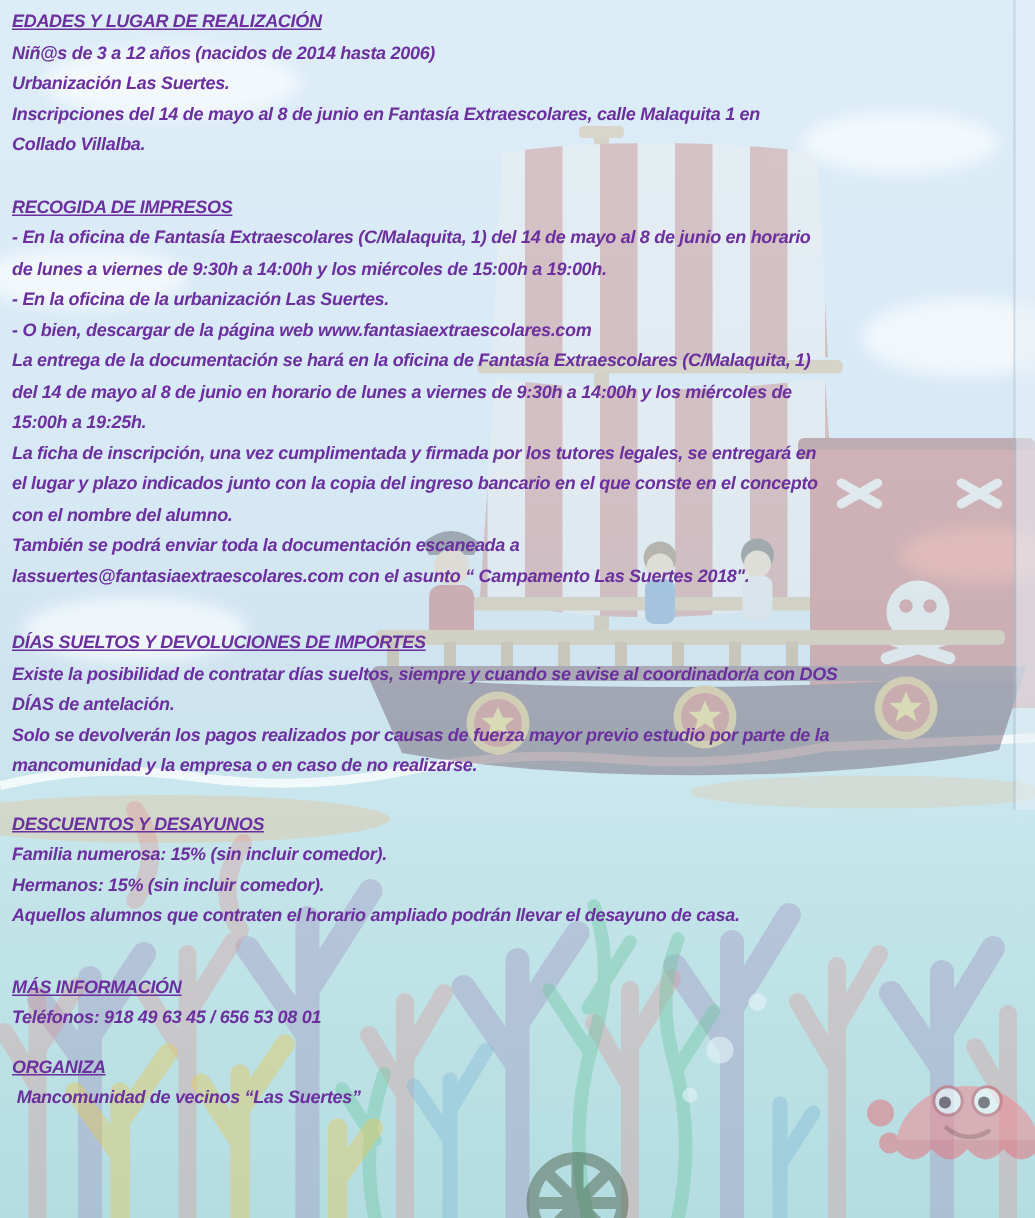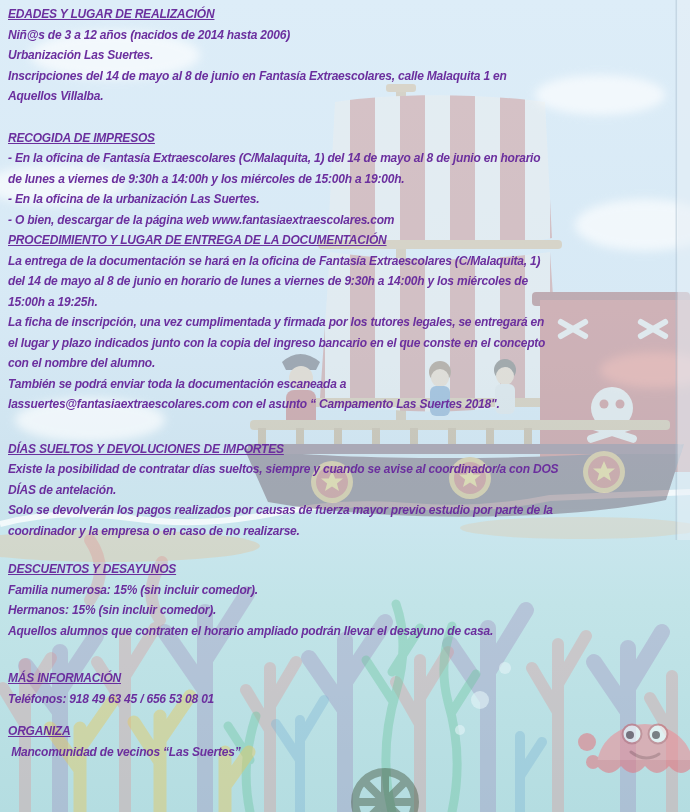--- a/index.html
+++ b/index.html
@@ -199,55 +199,54 @@
   </g>
 </svg>
 
 <main class="text-layer">
   <section class="section s0">
     <div class="heading">EDADES Y LUGAR DE REALIZACIÓN</div>
     <div class="lines">
         <div class="line">Niñ@s de 3 a 12 años (nacidos de 2014 hasta 2006)</div>
         <div class="line">Urbanización Las Suertes.</div>
         <div class="line">Inscripciones del 14 de mayo al 8 de junio en Fantasía Extraescolares, calle Malaquita 1 en</div>
-        <div class="line">Aquellos Villalba.</div>
+        <div class="line">Collado Villalba.</div>
       </div>
   </section>
 
   <section class="section s1">
     <div class="heading">RECOGIDA DE IMPRESOS</div>
     <div class="lines">
         <div class="line">- En la oficina de Fantasía Extraescolares (C/Malaquita, 1) del 14 de mayo al 8 de junio en horario</div>
         <div class="line">de lunes a viernes de 9:30h a 14:00h y los miércoles de 15:00h a 19:00h.</div>
         <div class="line">- En la oficina de la urbanización Las Suertes.</div>
         <div class="line">- O bien, descargar de la página web www.fantasiaextraescolares.com</div>
       </div>
   </section>
 
   <section class="section s2">
-    <div class="heading">PROCEDIMIENTO Y LUGAR DE ENTREGA DE LA DOCUMENTACIÓN</div>
     <div class="lines">
         <div class="line">La entrega de la documentación se hará en la oficina de Fantasía Extraescolares (C/Malaquita, 1)</div>
         <div class="line">del 14 de mayo al 8 de junio en horario de lunes a viernes de 9:30h a 14:00h y los miércoles de</div>
         <div class="line">15:00h a 19:25h.</div>
         <div class="line">La ficha de inscripción, una vez cumplimentada y firmada por los tutores legales, se entregará en</div>
         <div class="line">el lugar y plazo indicados junto con la copia del ingreso bancario en el que conste en el concepto</div>
         <div class="line">con el nombre del alumno.</div>
         <div class="line">También se podrá enviar toda la documentación escaneada a</div>
         <div class="line">lassuertes@fantasiaextraescolares.com con el asunto “ Campamento Las Suertes 2018".</div>
       </div>
   </section>
 
   <section class="section s3">
     <div class="heading">DÍAS SUELTOS Y DEVOLUCIONES DE IMPORTES</div>
     <div class="lines">
         <div class="line">Existe la posibilidad de contratar días sueltos, siempre y cuando se avise al coordinador/a con DOS</div>
         <div class="line">DÍAS de antelación.</div>
         <div class="line">Solo se devolverán los pagos realizados por causas de fuerza mayor previo estudio por parte de la</div>
-        <div class="line">coordinador y la empresa o en caso de no realizarse.</div>
+        <div class="line">mancomunidad y la empresa o en caso de no realizarse.</div>
       </div>
   </section>
 
   <section class="section s4">
     <div class="heading">DESCUENTOS Y DESAYUNOS</div>
     <div class="lines">
         <div class="line">Familia numerosa: 15% (sin incluir comedor).</div>
         <div class="line">Hermanos: 15% (sin incluir comedor).</div>
         <div class="line">Aquellos alumnos que contraten el horario ampliado podrán llevar el desayuno de casa.</div>
       </div>

